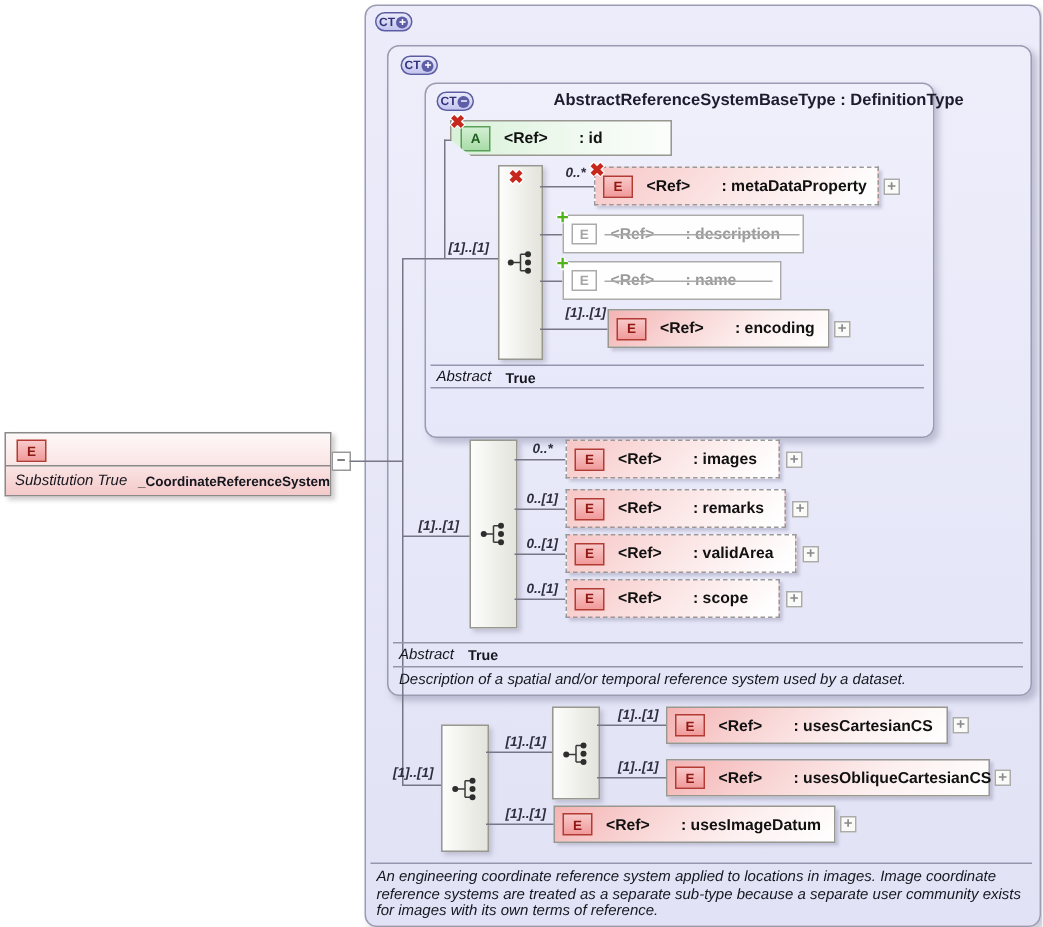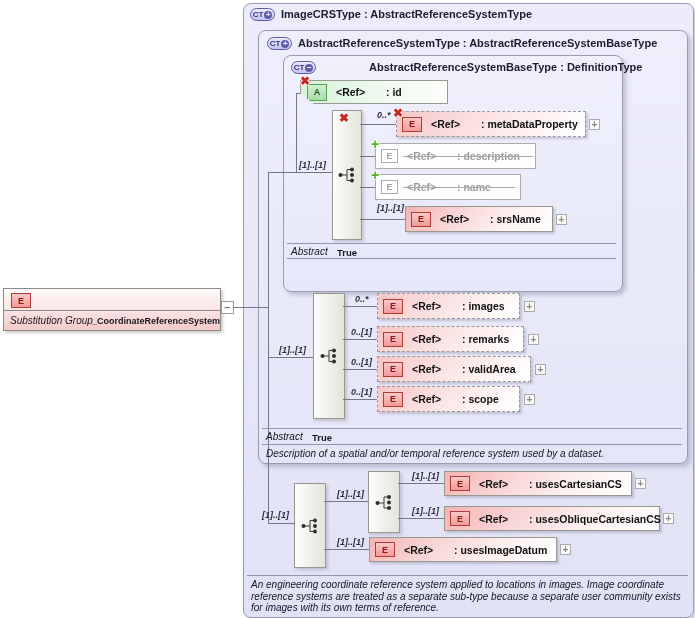--- a/index.html
+++ b/index.html
@@ -76,38 +76,36 @@
 <div id="stage">
 
   <div class="tybox" style="left:243px;top:3px;width:449px;height:613px;"></div>
   <div class="tybox l1" style="left:258px;top:30px;width:428px;height:432px;"></div>
   <div class="tybox l2" style="left:283px;top:55px;width:338px;height:235px;"></div>
 
   <div class="ct" style="left:250px;top:8px;">
     <span class="t">CT</span>
       <span class="c">+</span>
   </div>
-  <div class="tytitle" style="left:281px;top:8px;">ImageCRSType : AbstractReferenceSystemType</div>
 
   <div class="ct" style="left:267px;top:37px;">
     <span class="t">CT</span>
       <span class="c">+</span>
   </div>
-  <div class="tytitle" style="left:298px;top:37px;">AbstractReferenceSystemType : AbstractReferenceSystemBaseType</div>
 
   <div class="ct" style="left:291px;top:61px;">
     <span class="t">CT</span>
       <span class="c">−</span>
   </div>
   <div class="tytitle" style="left:322px;top:61px;margin-left:47px;">AbstractReferenceSystemBaseType : DefinitionType</div>
 
   <div id="elembox">
     <div class="eicon" style="position:absolute;left:7px;top:4px;margin-left:0;">E</div>
     <div class="div"></div>
-    <div class="sl">Substitution Group</div>
+    <div class="sl">Substitution True</div>
     <div class="sv">_CoordinateReferenceSystem</div>
   </div>
   <div class="linksq">−</div>
 
   <div class="cl hl" style="left:233px;top:307px;width:35px;"></div>
   <div class="cl vl" style="left:268px;top:172px;height:352px;"></div>
 
   <div class="cl hl" style="left:268px;top:172px;width:64px;"></div>
   <div class="cl vl" style="left:296px;top:93px;height:79px;"></div>
   <div class="cl hl" style="left:296px;top:93px;width:5px;"></div>
@@ -168,21 +166,21 @@
     <span class="nm">: name</span>
   </div>
   <div class="strike" style="left:403px;top:187px;width:112px;"></div>
   <div class="badge gp" style="left:371px;top:169px;">+</div>
 
   <div class="cl hl" style="left:360px;top:219px;width:45px;"></div>
   <div class="card" style="left:377px;top:203px;">[1]..[1]</div>
   <div class="erow solidp" style="left:405px;top:206px;width:148px;height:26px;">
     <div class="eicon">E</div>
     <span class="ref">&lt;Ref&gt;</span>
-    <span class="nm">: srsName</span>
+    <span class="nm">: encoding</span>
   </div>
   <div class="plus" style="left:556px;top:214px;">+</div>
 
   <div class="divline" style="left:287px;top:243px;width:329px;"></div>
   <div class="abslbl" style="left:291px;top:246px;">Abstract</div>
   <div class="absval" style="left:337px;top:247px;">True</div>
   <div class="divline" style="left:287px;top:258px;width:329px;"></div>
 
   <div class="bar" style="left:313px;top:293px;width:30px;height:124px;">
     <svg class="seqsvg" width="20" height="18" viewBox="0 0 20 18">

